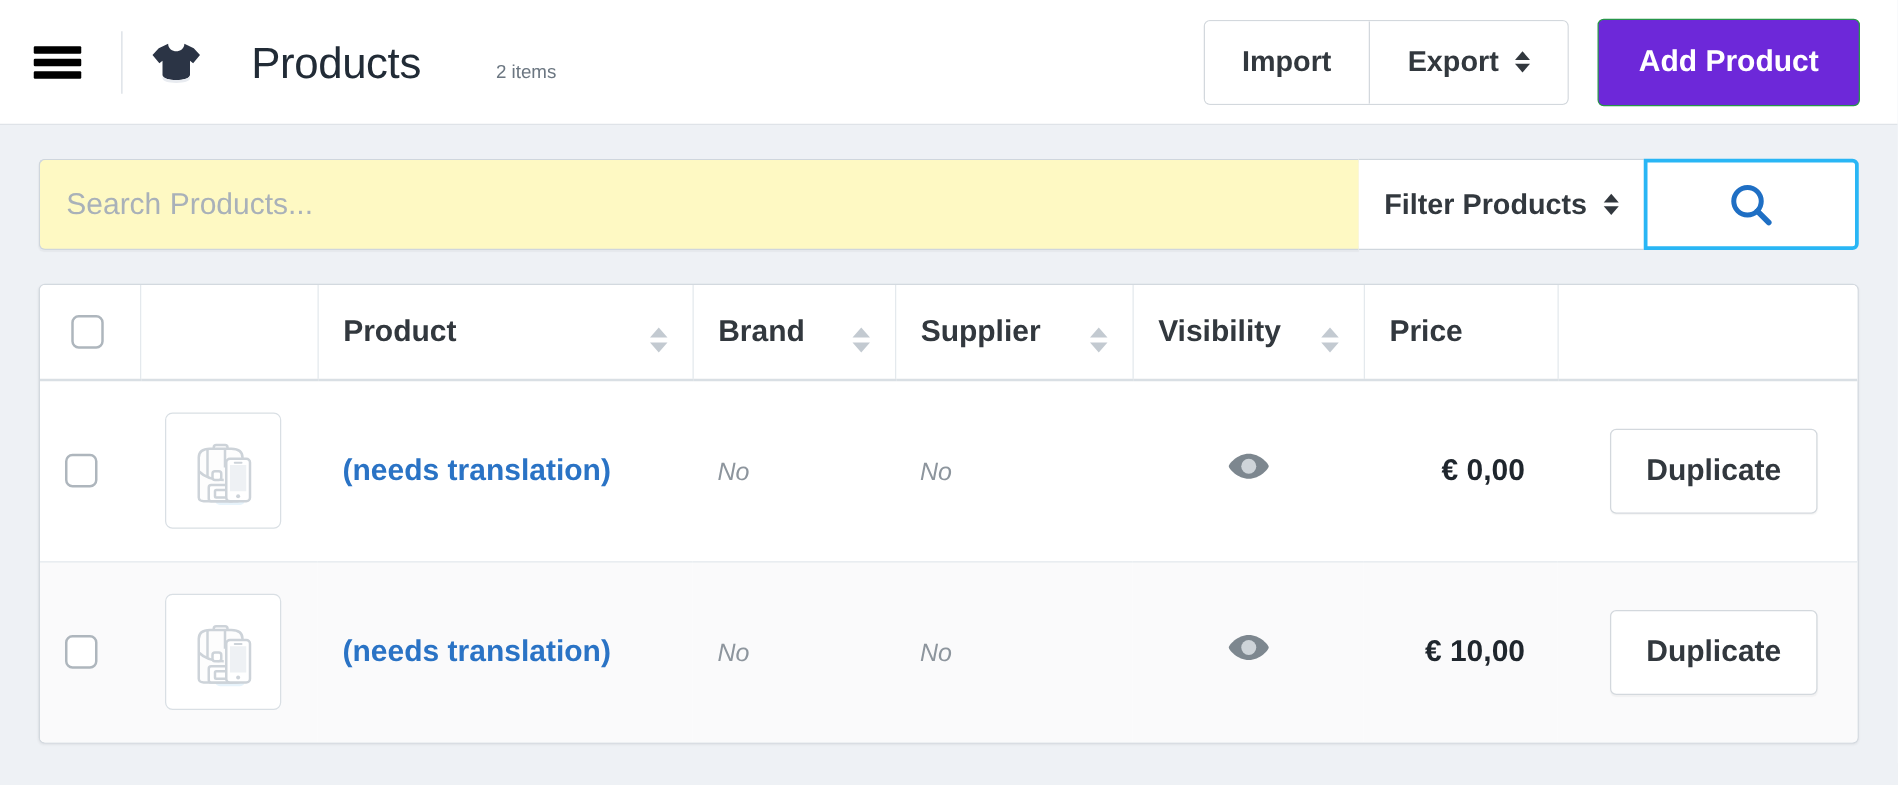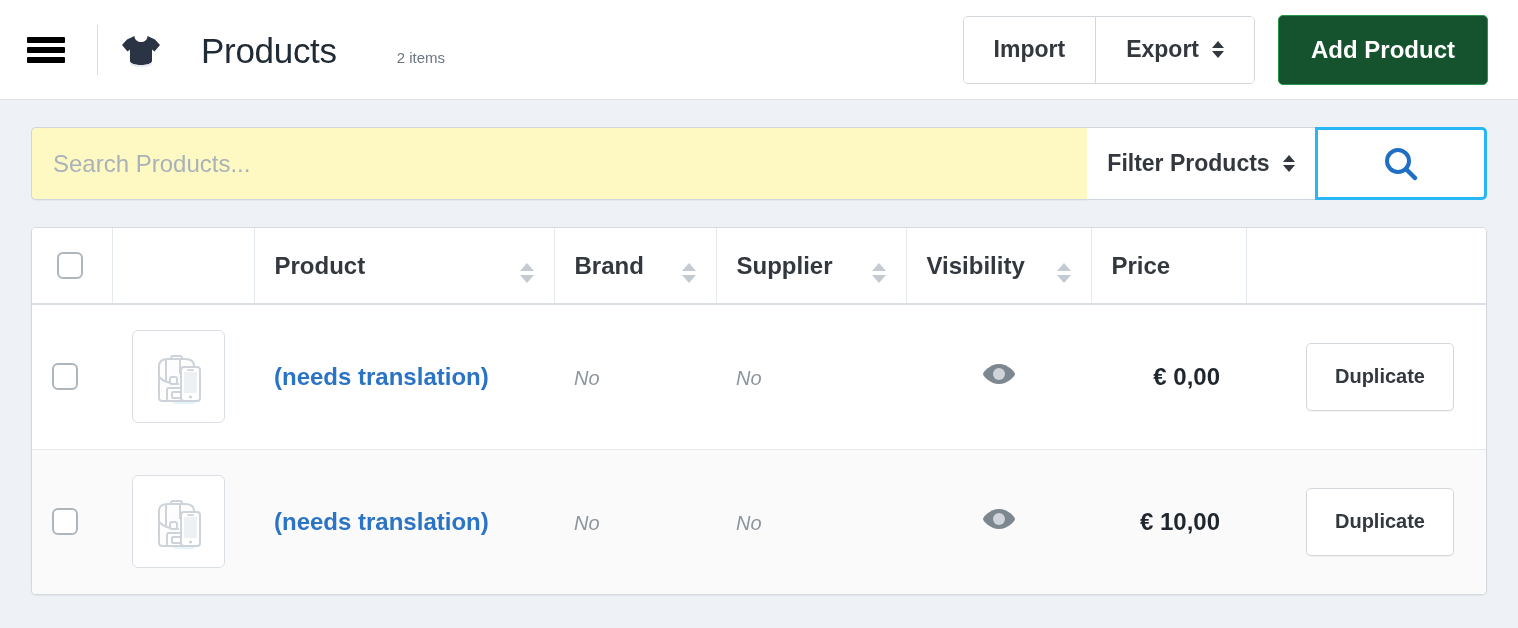--- a/index.html
+++ b/index.html
@@ -120,21 +120,21 @@
     border-left: 6px solid transparent;
     border-right: 6px solid transparent;
   }
   .updown i.up   { border-bottom: 7px solid #32383e; margin-bottom: 3px; }
   .updown i.down { border-top: 7px solid #32383e; }
 
   .btn-primary {
     margin-left: 23px;
     height: 70px;
     padding: 0 32px;
-    background: #14532d;
+    background: #6d28d9;
     border: 1px solid #27954a;
     border-radius: 5px;
     color: #ffffff;
     font-size: 24px;
     font-weight: 700;
     display: flex;
     align-items: center;
     cursor: pointer;
   }
 
@@ -323,21 +323,21 @@
 
   .btn-duplicate {
     display: inline-flex;
     align-items: center;
     justify-content: center;
     height: 68px;
     padding: 0 28px;
     background: #ffffff;
     border: 1px solid #d3d8dd;
     border-radius: 5px;
-    font-size: 20px;
+    font-size: 24px;
     font-weight: 700;
     color: #32383e;
     cursor: pointer;
     box-shadow: 0 1px 1px rgba(0,0,0,0.04);
   }
 </style>
 </head>
 <body>
 
 <div class="topbar">

